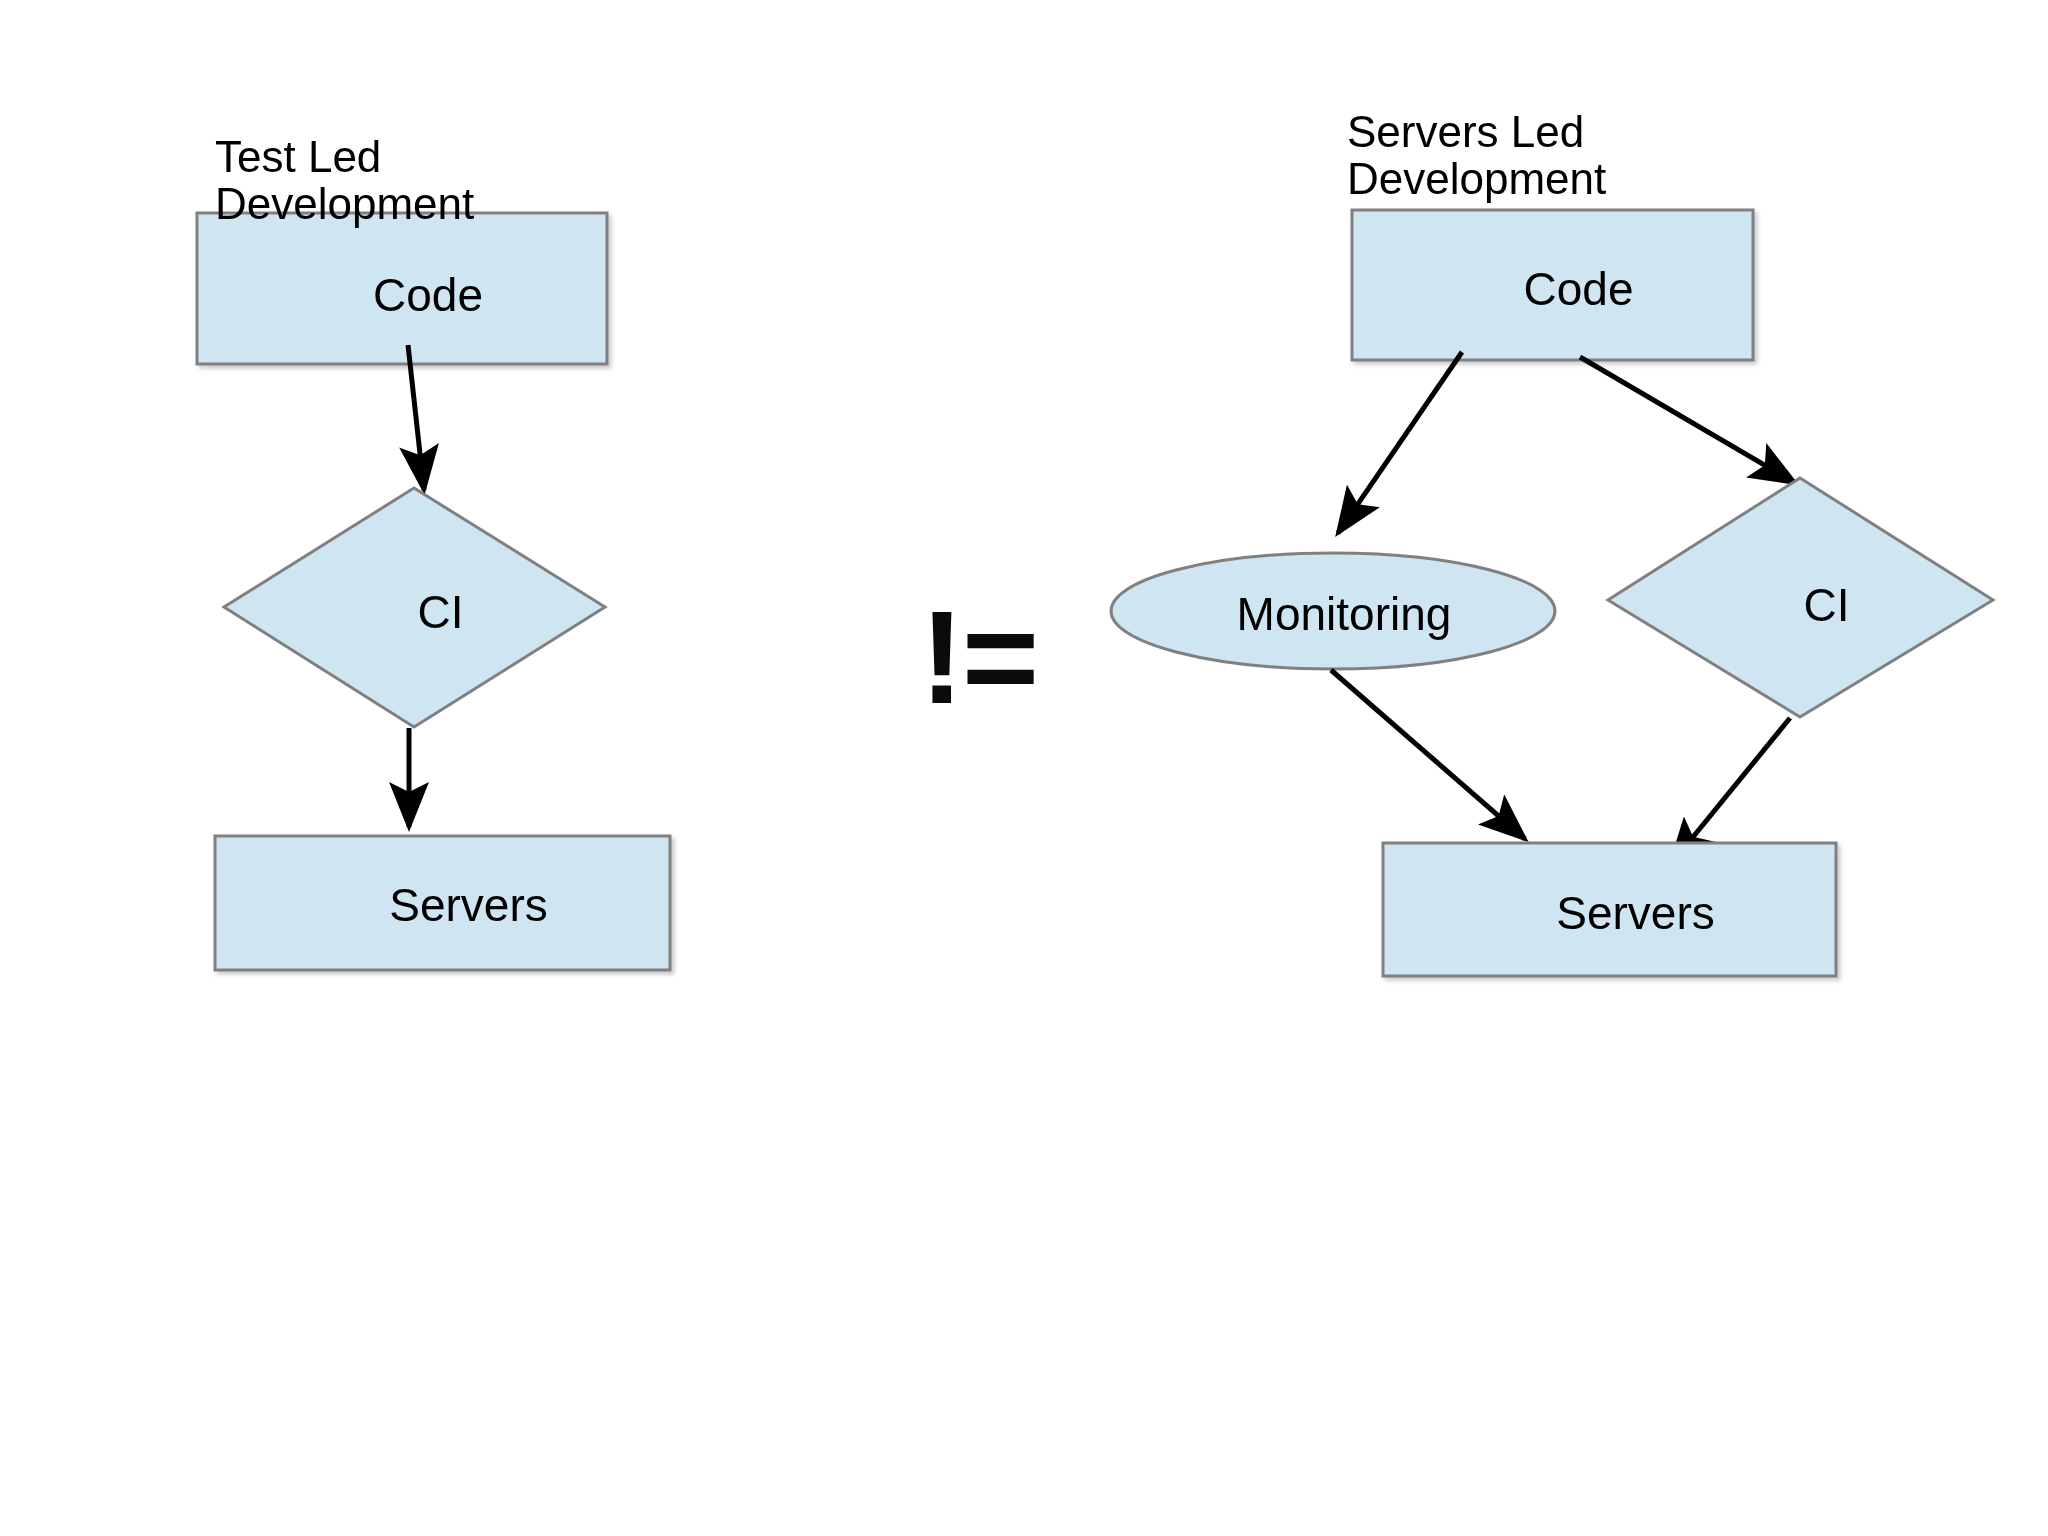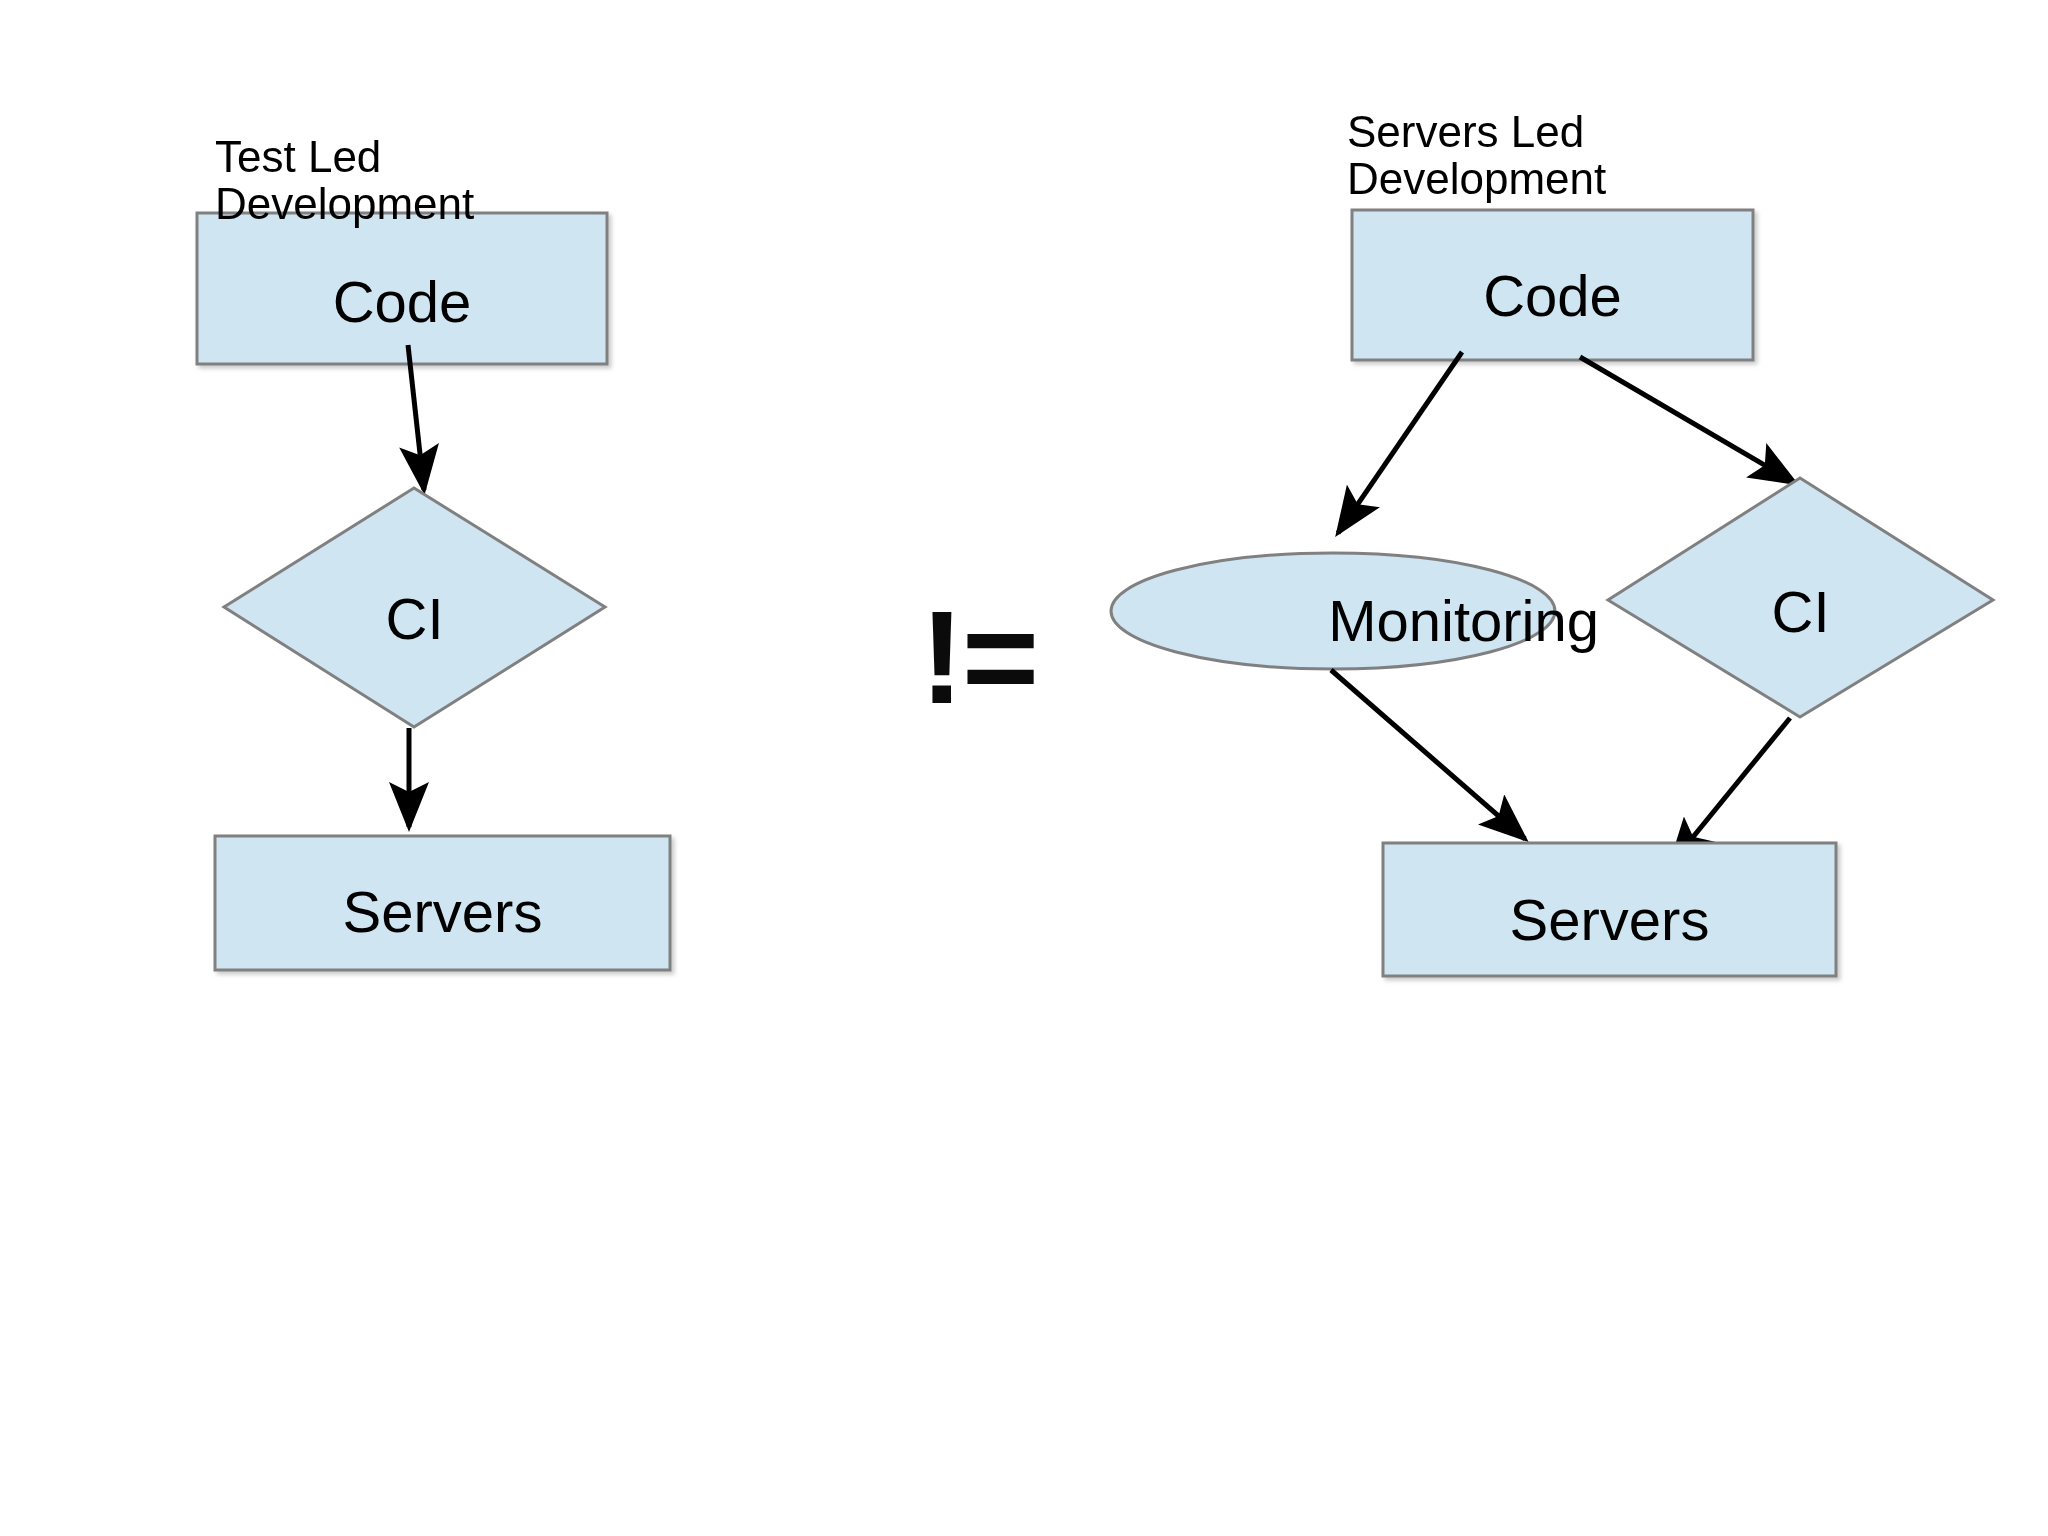--- a/index.html
+++ b/index.html
@@ -25,24 +25,25 @@
     position: absolute;
     color: #000000;
     font-size: 44px;
     line-height: 1.07;
     white-space: pre;
     font-family: "Liberation Sans", sans-serif;
   }
   .node-text {
     position: absolute;
     color: #000000;
-    font-size: 58px;
+    font-size: 46px;
     text-align: center;
     white-space: nowrap;
     font-family: "Liberation Sans", sans-serif;
+    margin-left: 26px;
   }
   .operator {
     position: absolute;
     color: #0b0b0b;
     font-size: 132px;
     font-weight: bold;
     letter-spacing: -2px;
     white-space: nowrap;
     font-family: "Liberation Sans", sans-serif;
   }
@@ -102,17 +103,17 @@
 <div class="node-text" style="left:197px; top:268px; width:410px;">Code</div>
 
 <div class="node-text" style="left:224px; top:585px; width:381px;">CI</div>
 
 <div class="node-text" style="left:215px; top:878px; width:455px;">Servers</div>
 
 <div class="operator" style="left:920px; top:582px;">!=</div>
 
 <div class="node-text" style="left:1352px; top:262px; width:401px;">Code</div>
 
-<div class="node-text" style="left:1155px; top:587px; width:444px;text-align:right;">Monitoring</div>
+<div class="node-text" style="left:1096px; top:587px; width:444px;">Monitoring</div>
 
 <div class="node-text" style="left:1608px; top:578px; width:385px;">CI</div>
 
 <div class="node-text" style="left:1383px; top:886px; width:453px;">Servers</div>
 
 </body></html>

